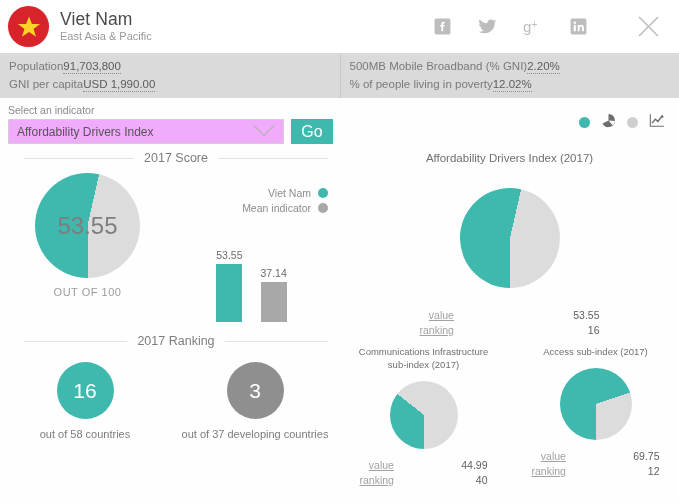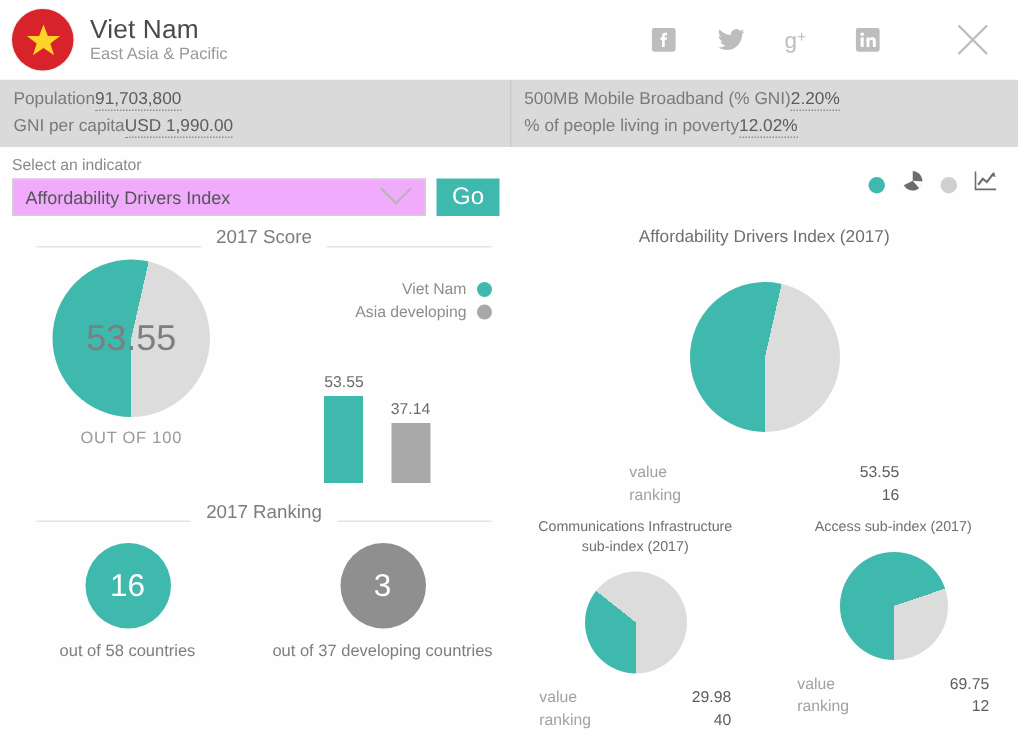--- a/index.html
+++ b/index.html
@@ -191,21 +191,21 @@
     position: relative;
   }
   .right-pane {
     flex: 1 1 auto;
     position: relative;
   }
 
   
   .section-head {
     display: flex;
-    align-items: flex-end;
+    align-items: center;
     gap: 10px;
     padding: 0 12px;
     margin-top: 6px;
     margin-left: 12px;
   }
   .section-head .rule {
     flex: 1 1 auto;
     height: 1px;
     background: #e3e3e3;
   }
@@ -332,21 +332,21 @@
     text-align: center;
     line-height: 1.35;
   }
   .chart-title.small { font-size: 9.5px; }
   .vr-table {
     display: flex;
     justify-content: space-between;
     font-size: 10.5px;
     line-height: 1.45;
   }
-  .vr-labels { color: #a2a2a2; text-align: left; }
+  .vr-labels { color: #a2a2a2; text-align: right; text-decoration: underline; }
   .vr-values { color: #5e5e5e; text-align: right; }
 
   .main-chart {
     padding-top: 6px;
     gap: 10px;
   }
   .sub-charts {
     display: flex;
     justify-content: center;
     gap: 22px;
@@ -478,21 +478,21 @@
           <div class="out-of">OUT OF 100</div>
         </div>
 
         <div class="legend-bars">
           <div class="legend">
             <div class="legend-item">
               <span>Viet Nam</span>
               <span class="legend-swatch" style="background:#3fb8ae;"></span>
             </div>
             <div class="legend-item">
-              <span>Asia developing</span>
+              <span>Mean indicator</span>
               <span class="legend-swatch" style="background:#a8a8a8;"></span>
             </div>
           </div>
 
           <div class="bars">
             <div class="bar-col">
               <div class="bar-val">53.55</div>
               <div class="bar" style="height:58px;background:#3fb8ae;"></div>
             </div>
             <div class="bar-col">
@@ -546,21 +546,21 @@
 
         <div class="chart-card" style="width:150px;">
           <div class="chart-title small">Communications Infrastructure sub-index (2017)</div>
           <div class="pie" style="width:68px;height:68px;margin-top:9px;background:conic-gradient(from 180deg at 50% 50%, #3fb8ae 0deg 128.3deg, #dcdcdc 128.3deg 360deg);"></div>
           <div class="vr-table" style="width:128px;margin-top:9px;">
             <div class="vr-labels">
               <div>value</div>
               <div>ranking</div>
             </div>
             <div class="vr-values">
-              <div>29.98</div>
+              <div>44.99</div>
               <div>40</div>
             </div>
           </div>
         </div>
 
         <div class="chart-card" style="width:150px;">
           <div class="chart-title small">Access sub-index (2017)</div>
           <div class="pie" style="width:72px;height:72px;margin-top:9px;background:conic-gradient(from 180deg at 50% 50%, #3fb8ae 0deg 251.1deg, #dcdcdc 251.1deg 360deg);"></div>
           <div class="vr-table" style="width:128px;margin-top:9px;">
             <div class="vr-labels">

